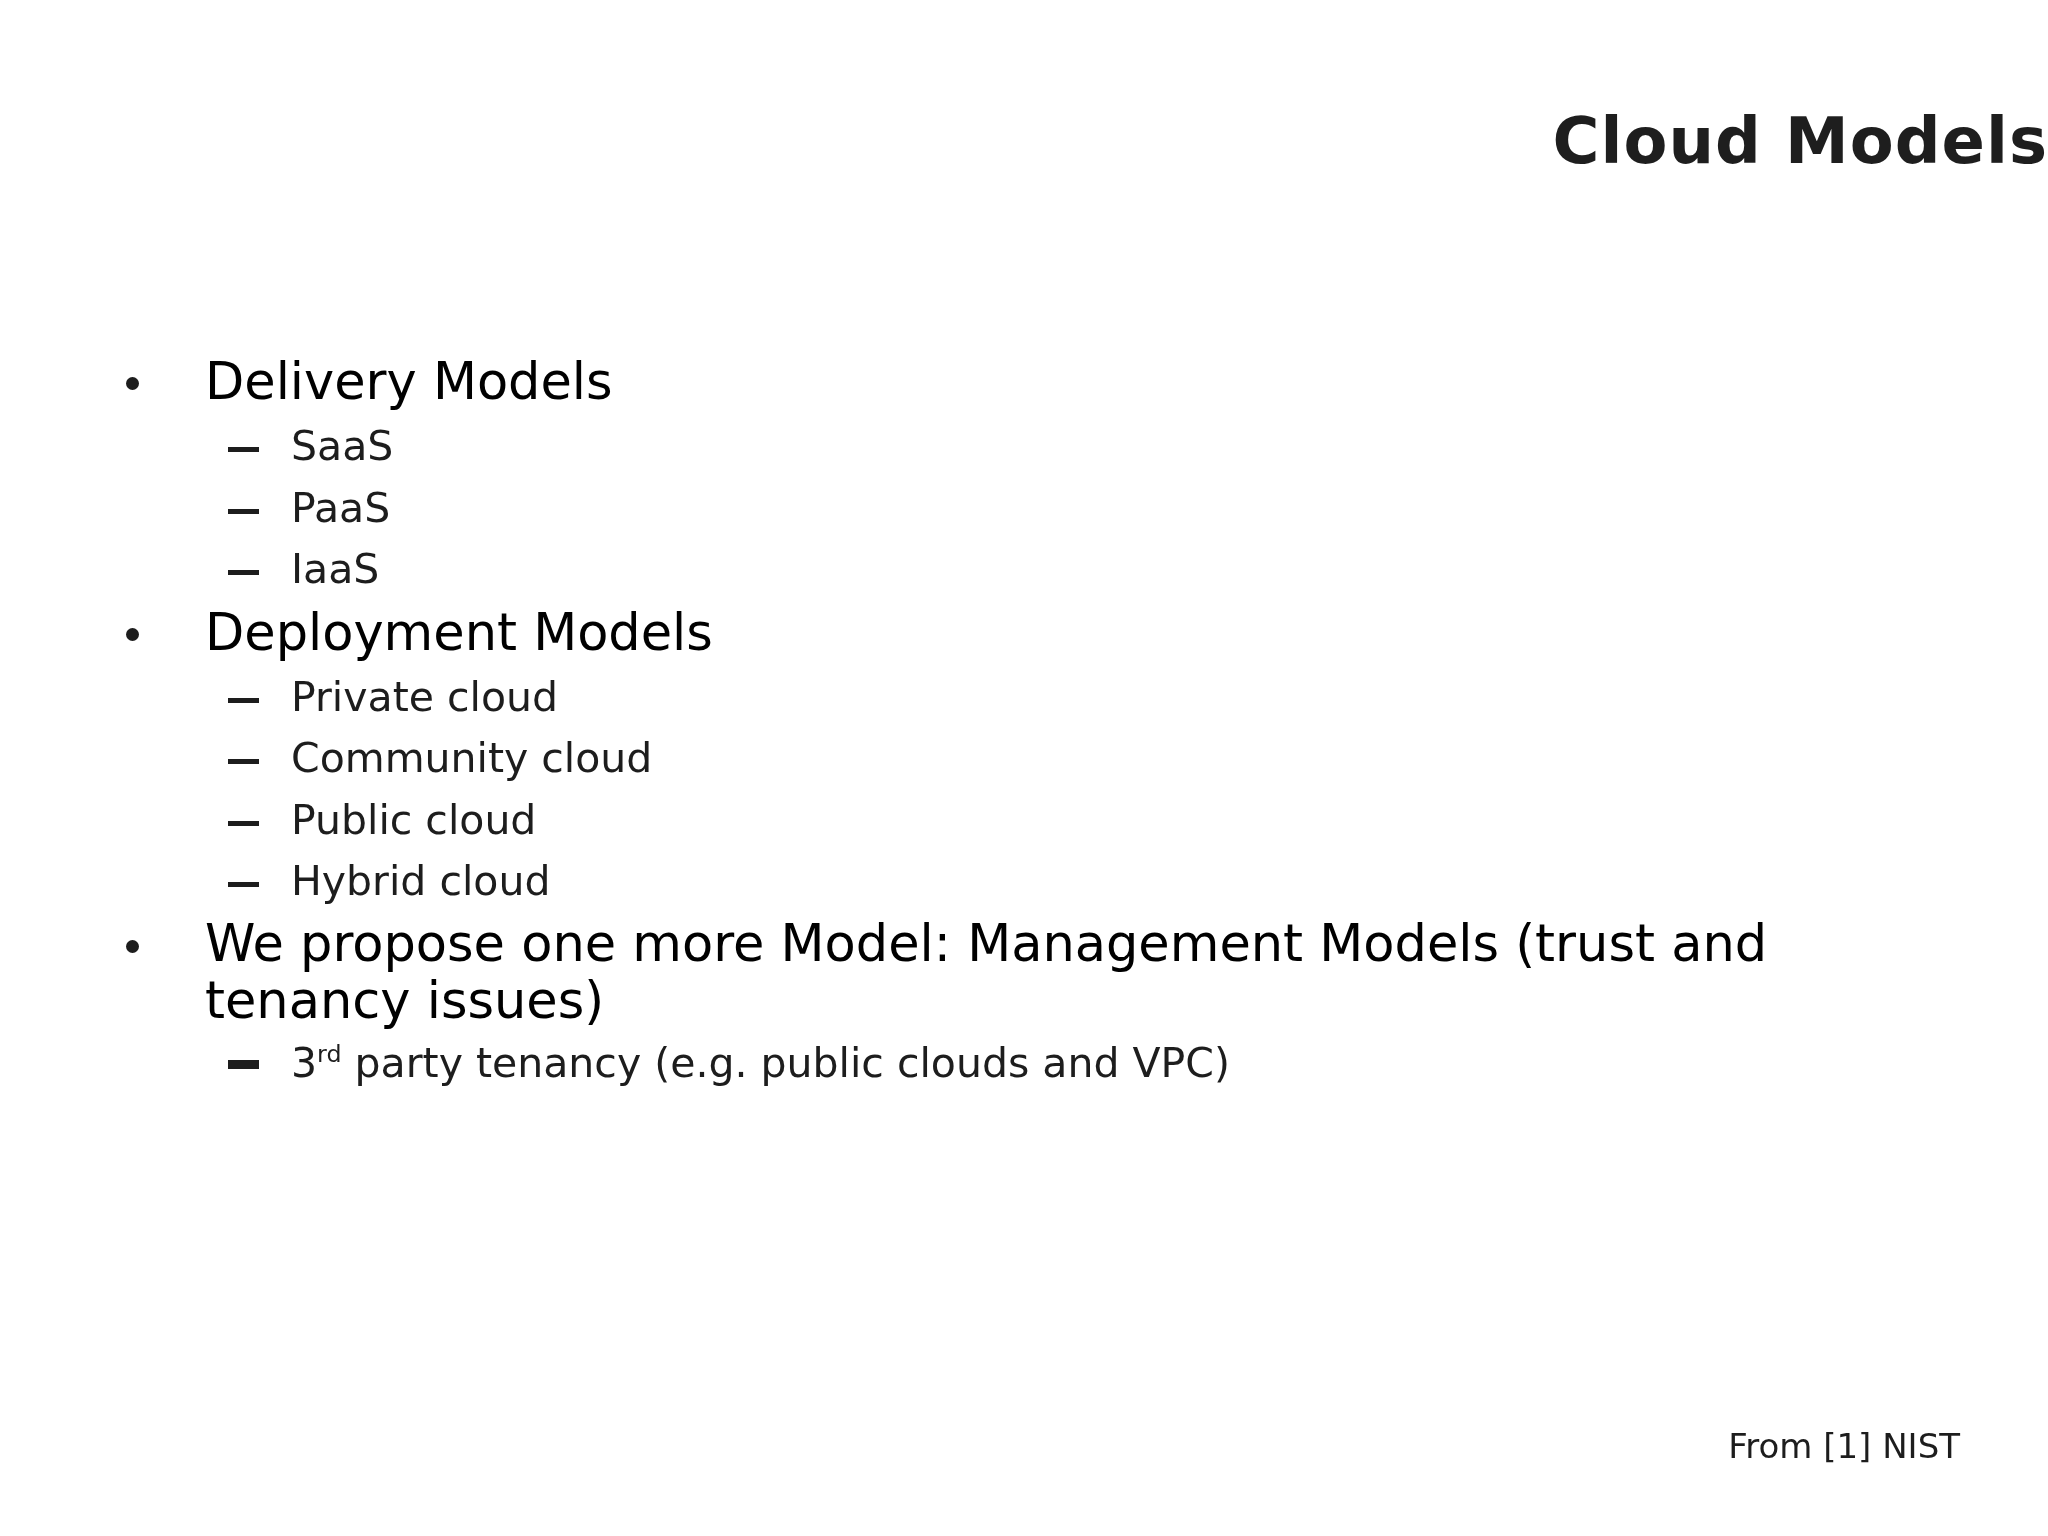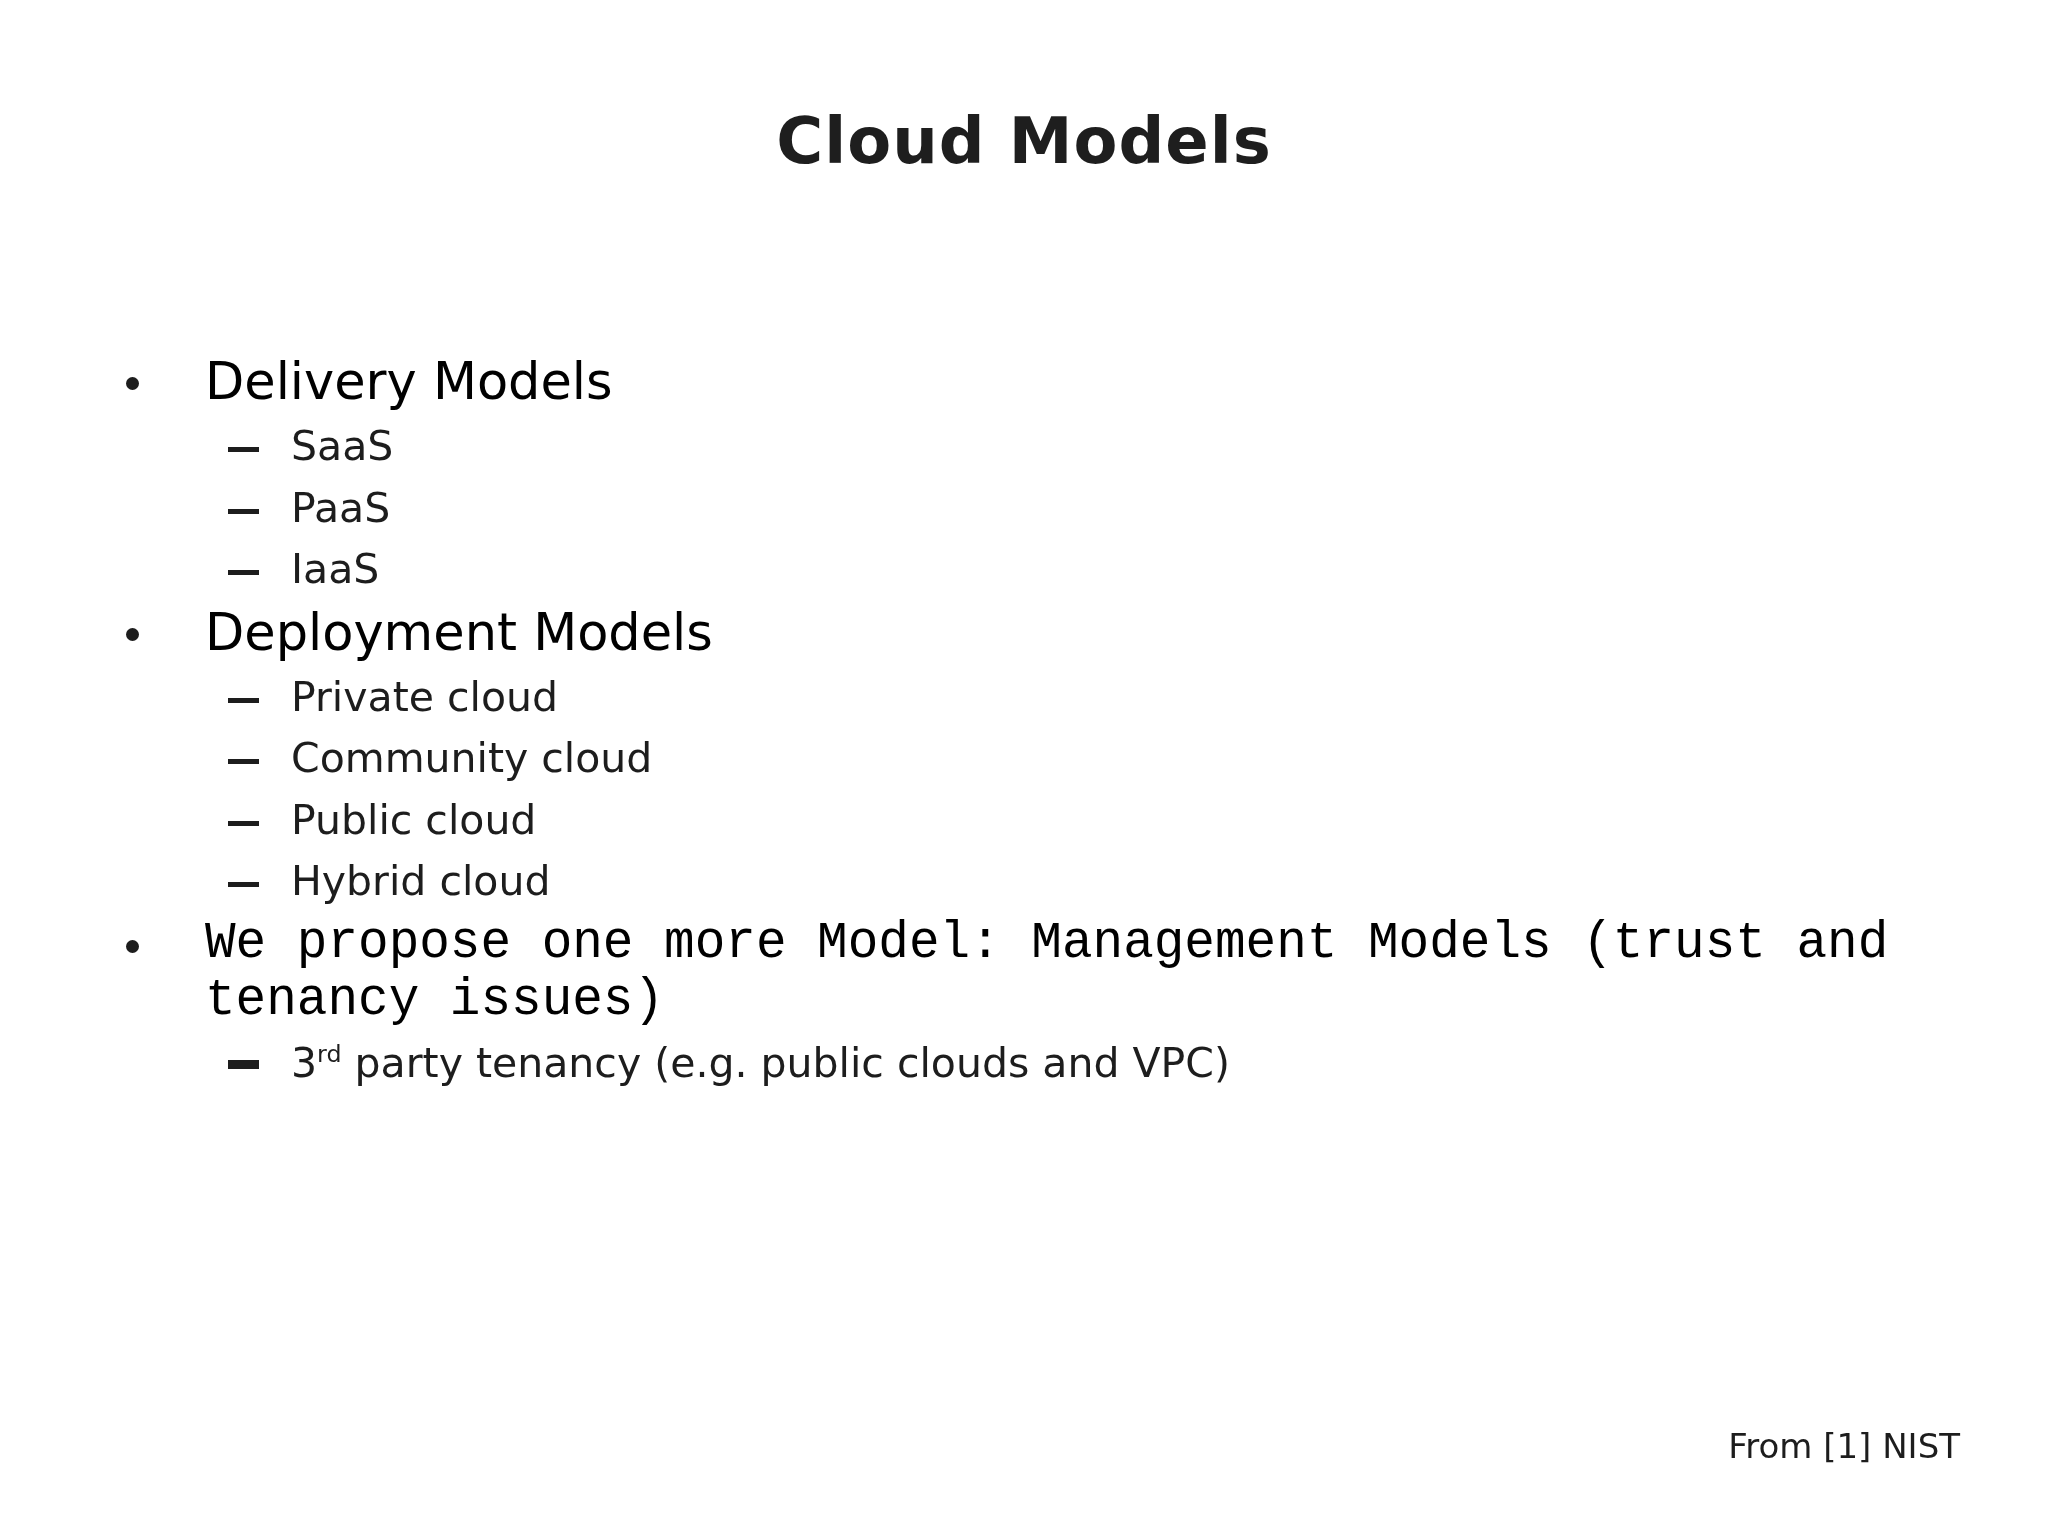--- a/index.html
+++ b/index.html
@@ -19,21 +19,21 @@
     color: #1a1a1a;
     -webkit-font-smoothing: antialiased;
   }
 
   
   .slide-title {
     position: absolute;
     top: 108px;
     left: 0;
     width: 2048px;
-    text-align: center;
+    text-align: right;
     font-family: "DejaVu Sans", sans-serif;
     font-weight: bold;
     font-size: 64px;
     line-height: 1.05;
     letter-spacing: 1px;
     color: #1e1e1e;
     white-space: nowrap;
   }
 
   
@@ -94,21 +94,20 @@
   }
 
   
   .group + .group {
     margin-top: 6px;
   }
 
   .group-3 .lvl1 {
     line-height: 1.12;
     margin-bottom: 4px;
-    font-family: Liberation Mono, monospace;
   }
 
   sup.ordinal {
     font-size: 0.58em;
     vertical-align: super;
     line-height: 0;
   }
 
   
   .footer-note {

